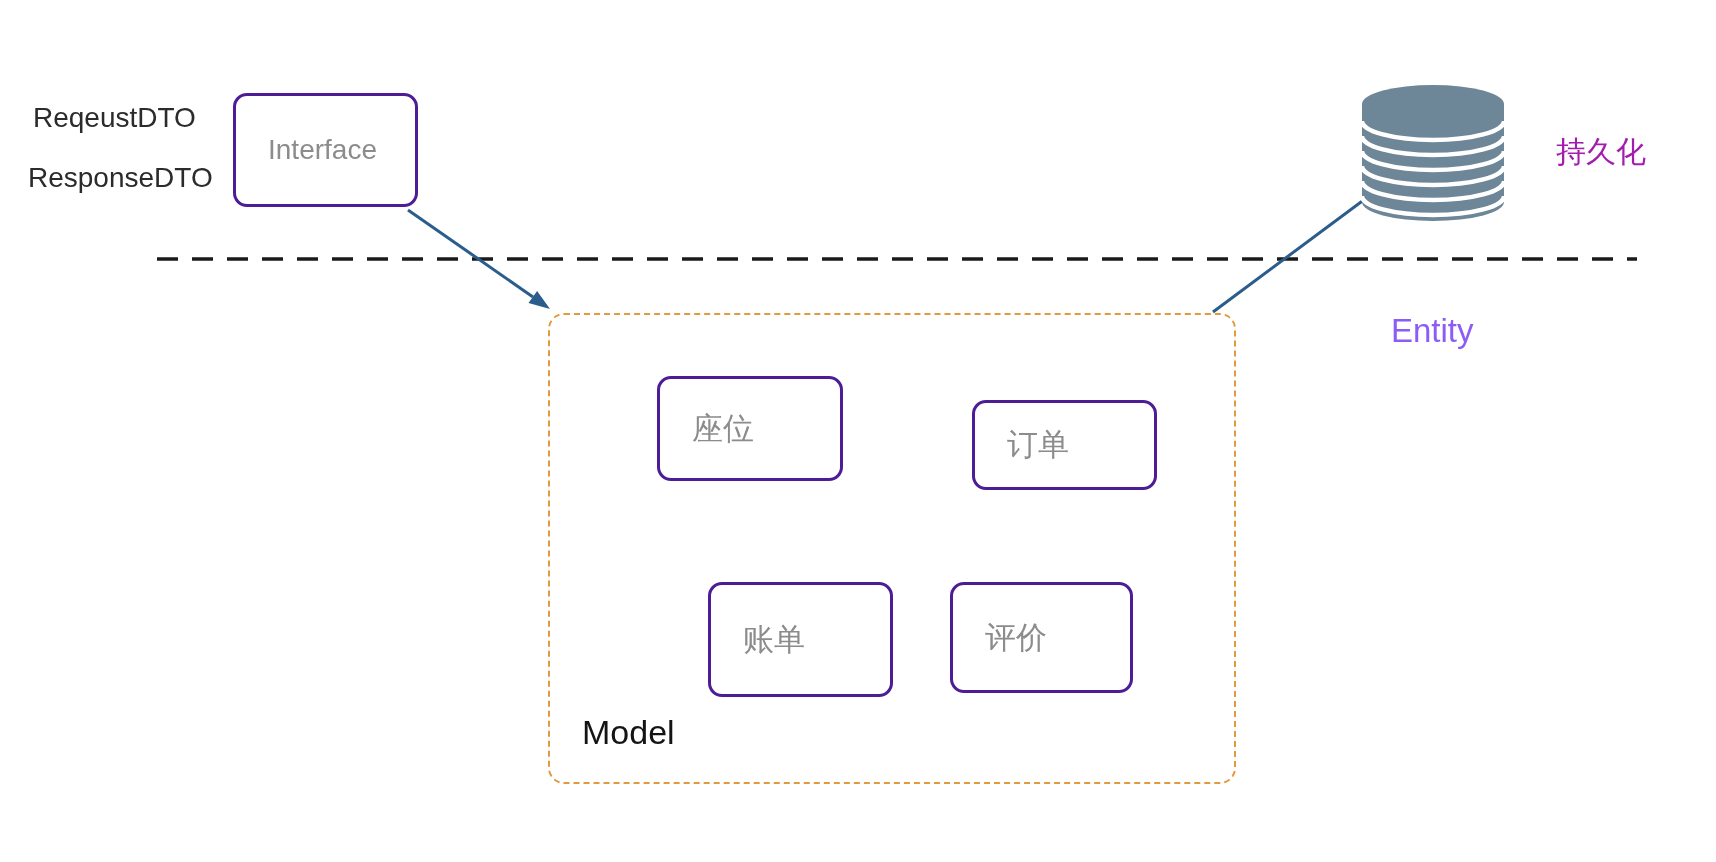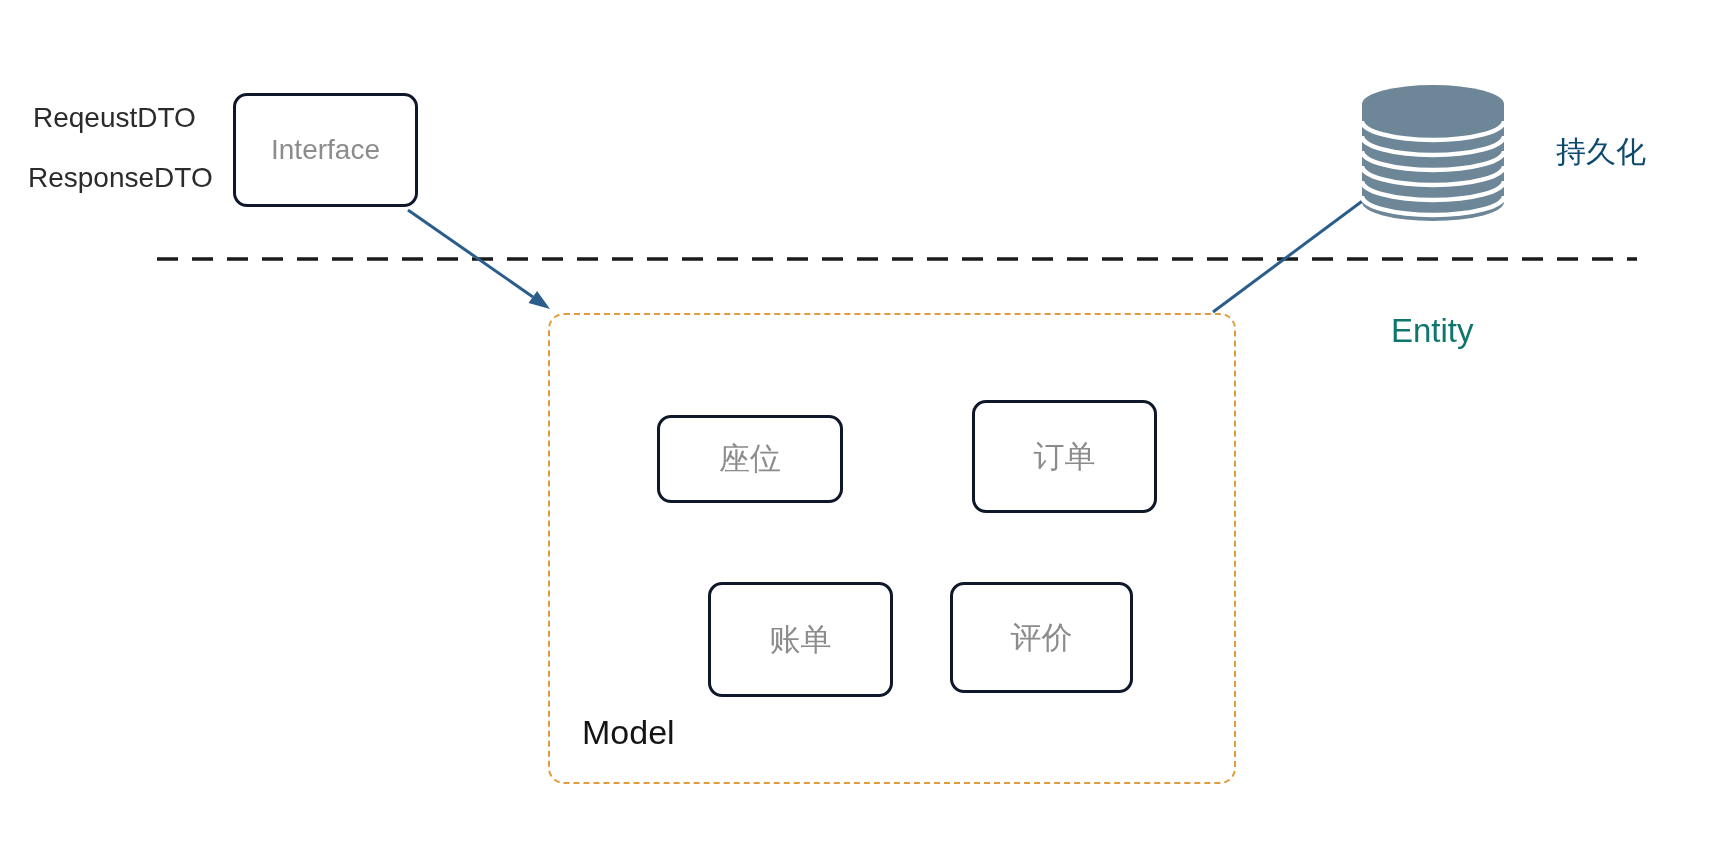--- a/index.html
+++ b/index.html
@@ -27,38 +27,38 @@
     position: absolute;
     white-space: nowrap;
     color: #2e2e2e;
   }
   .dto-label {
     font-size: 28px;
     color: #2b2b2b;
   }
   #request-dto  { left: 33px;  top: 102px; }
   #response-dto { left: 28px;  top: 162px; }
-  #persistence-label { left: 1556px; top: 132px; font-size: 30px; color: #0c4a6e; }
-  #entity-label      { left: 1391px; top: 312px; font-size: 33px; color: #0f766e; }
+  #persistence-label { left: 1556px; top: 132px; font-size: 30px; color: #a21caf; }
+  #entity-label      { left: 1391px; top: 312px; font-size: 33px; color: #8b5cf6; }
 
   .node {
     position: absolute;
     box-sizing: border-box;
     background: #ffffff;
-    border: 3px solid #0f172a;
+    border: 3px solid #4c1d95;
     border-radius: 14px;
     display: flex;
     align-items: center;
-    justify-content: center;
     color: #8c8c8c;
     font-size: 31px;
+    padding-left: 32px;
   }
   #node-interface { left: 233px; top: 93px;  width: 185px; height: 114px; font-size: 28px; z-index: 1; }
-  #node-seat      { left: 657px; top: 415px; width: 186px; height: 88px; z-index: 2; }
-  #node-order     { left: 972px; top: 400px; width: 185px; height: 113px; z-index: 2; }
+  #node-seat      { left: 657px; top: 376px; width: 186px; height: 105px; z-index: 2; }
+  #node-order     { left: 972px; top: 400px; width: 185px; height: 90px; z-index: 2; }
   #node-dish      { left: 852px; top: 493px; width: 184px; height: 112px; z-index: 3; }
   #node-bill      { left: 708px; top: 582px; width: 185px; height: 115px; z-index: 4; }
   #node-review    { left: 950px; top: 582px; width: 183px; height: 111px; z-index: 4; }
 
   #model-boundary {
     position: absolute;
     box-sizing: border-box;
     left: 548px;
     top: 313px;
     width: 688px;

